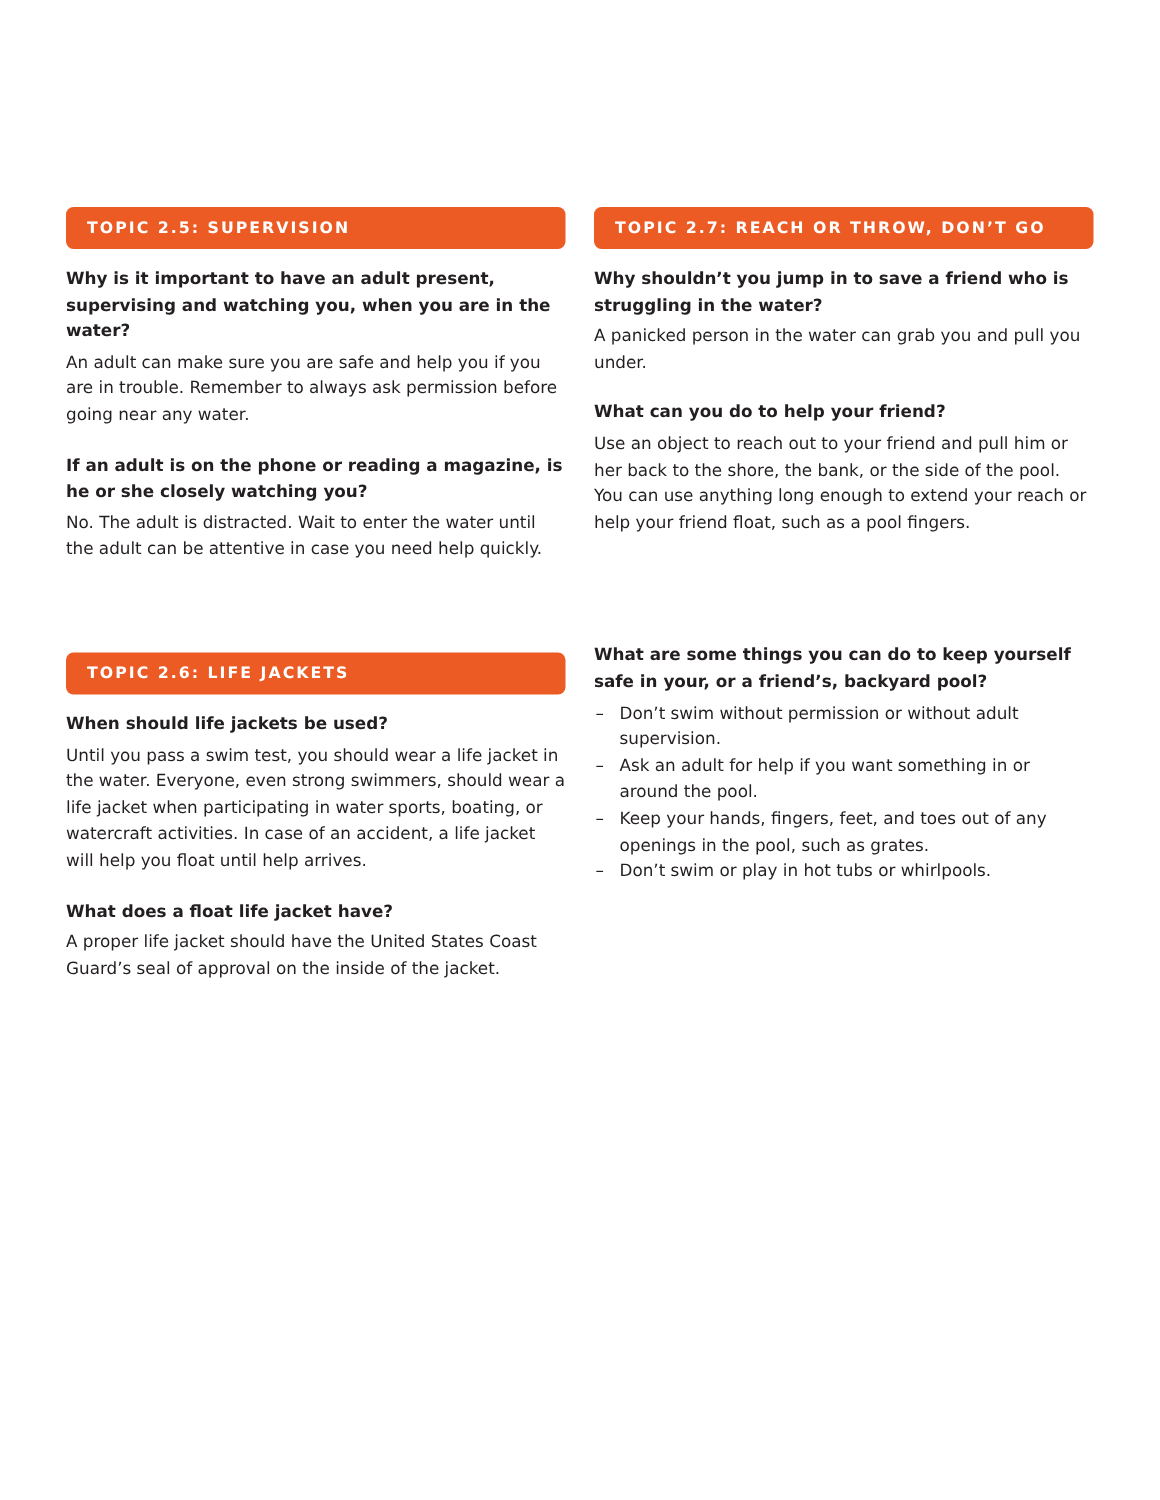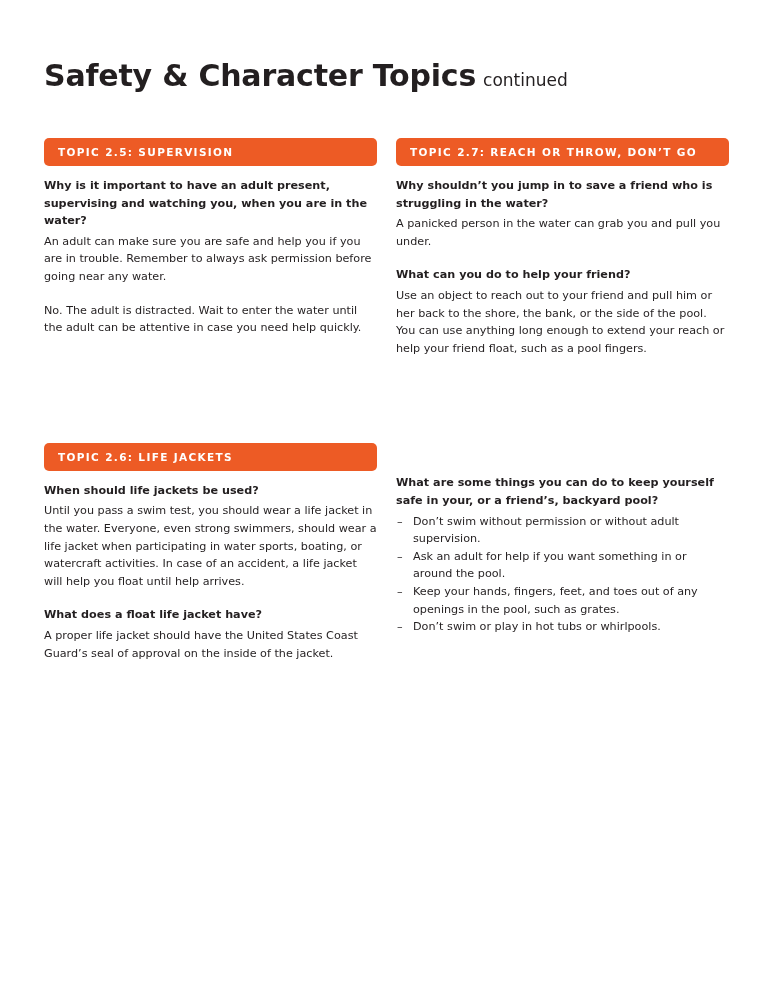--- a/index.html
+++ b/index.html
@@ -49,21 +49,20 @@
     left: 44px;
     top: 138px;
     width: 684px;
     display: flex;
     gap: 19px;
   }
   .col {
     width: 333px;
     display: flex;
     flex-direction: column;
-    gap: 46px;
   }
 
   
   .topic {
     width: 333px;
   }
   .topic.spacer-top {
     margin-top: 30px;
   }
 
@@ -125,35 +124,33 @@
     position: absolute;
     left: 1px;
     top: 0;
   }
 </style>
 </head>
 <body>
 
 <div class="page">
 
-  <div class="page-title">
-    <span class="title-main">Safety &amp; Character Topics</span><span class="title-sub">continued</span>
-  </div>
 
   <div class="columns">
 
     <div class="col">
 
       <section class="topic">
         <div class="topic-header">
           <span class="topic-header-label">TOPIC 2.5: SUPERVISION</span>
         </div>
         <div class="topic-body">
           <p class="q">Why is it important to have an adult present, supervising and watching you, when you are in the water?</p>
           <p class="a">An adult can make sure you are safe and help you if you are in trouble. Remember to always ask permission before going near any water.</p>
+          <p class="q">If an adult is on the phone or reading a magazine, is he or she closely watching you?</p>
           <p class="a last">No. The adult is distracted. Wait to enter the water until the adult can be attentive in case you need help quickly.</p>
         </div>
       </section>
 
       <section class="topic spacer-top" style="margin-top:60px;">
         <div class="topic-header">
           <span class="topic-header-label">TOPIC 2.6: LIFE JACKETS</span>
         </div>
         <div class="topic-body">
           <p class="q">When should life jackets be used?</p>

